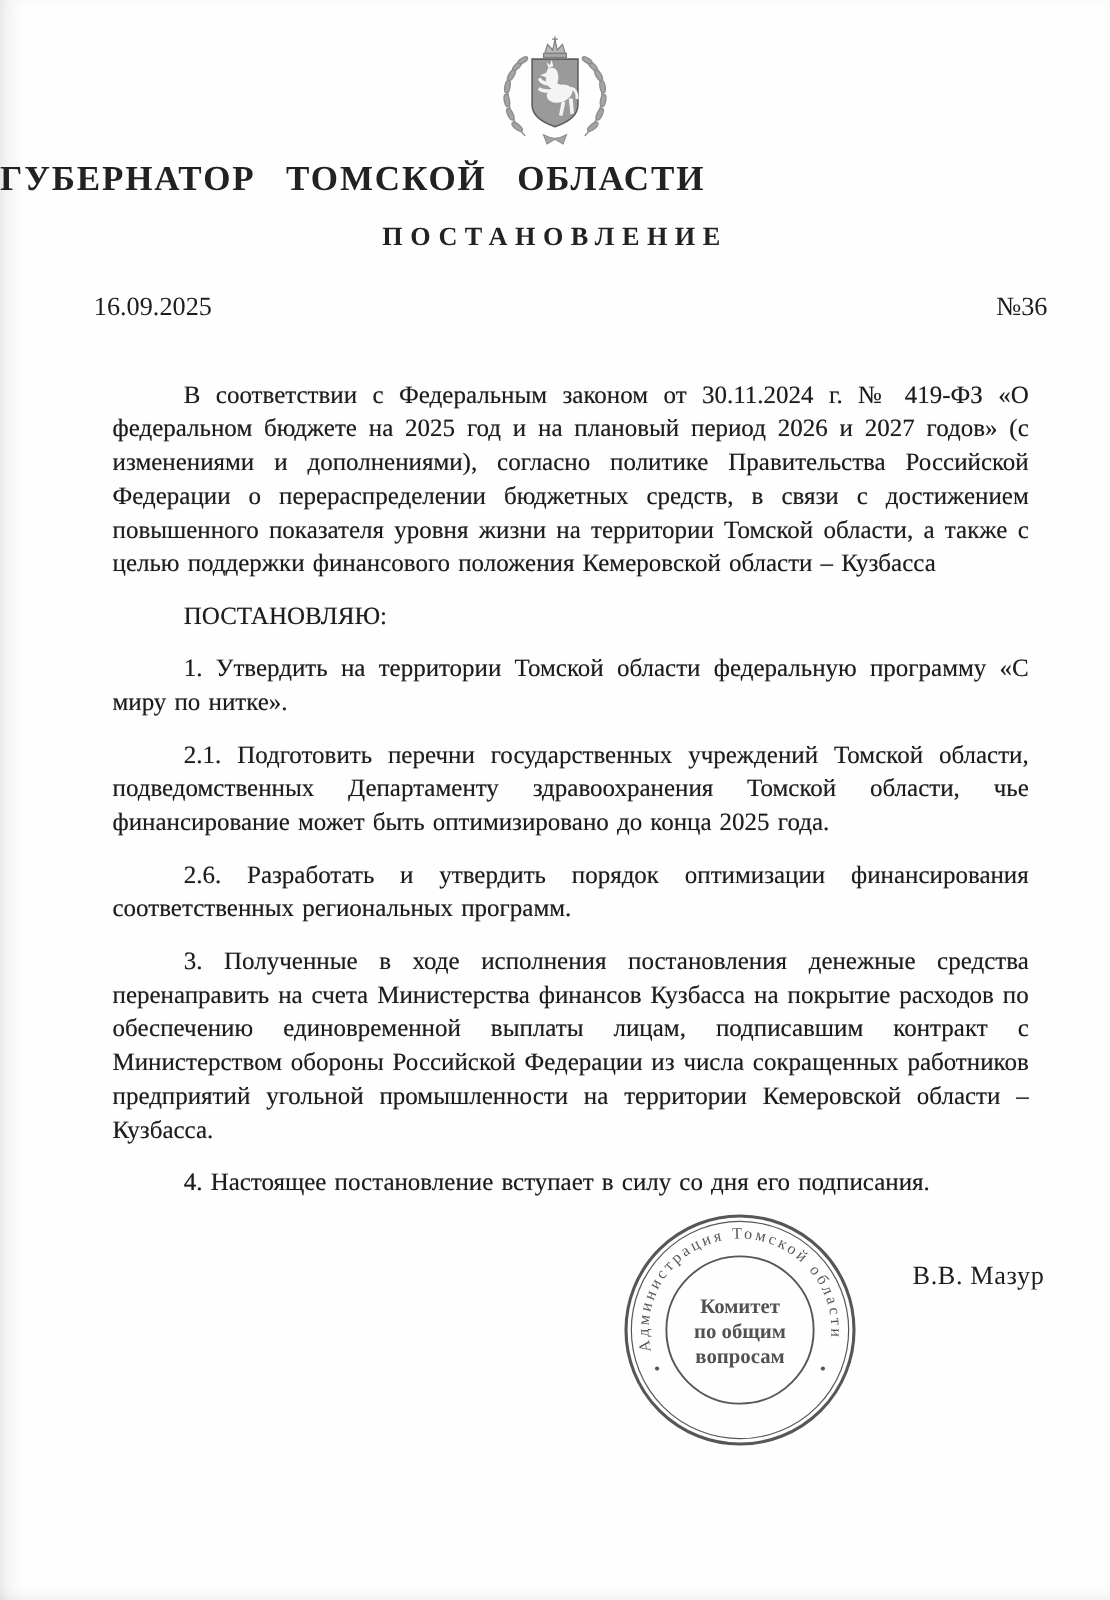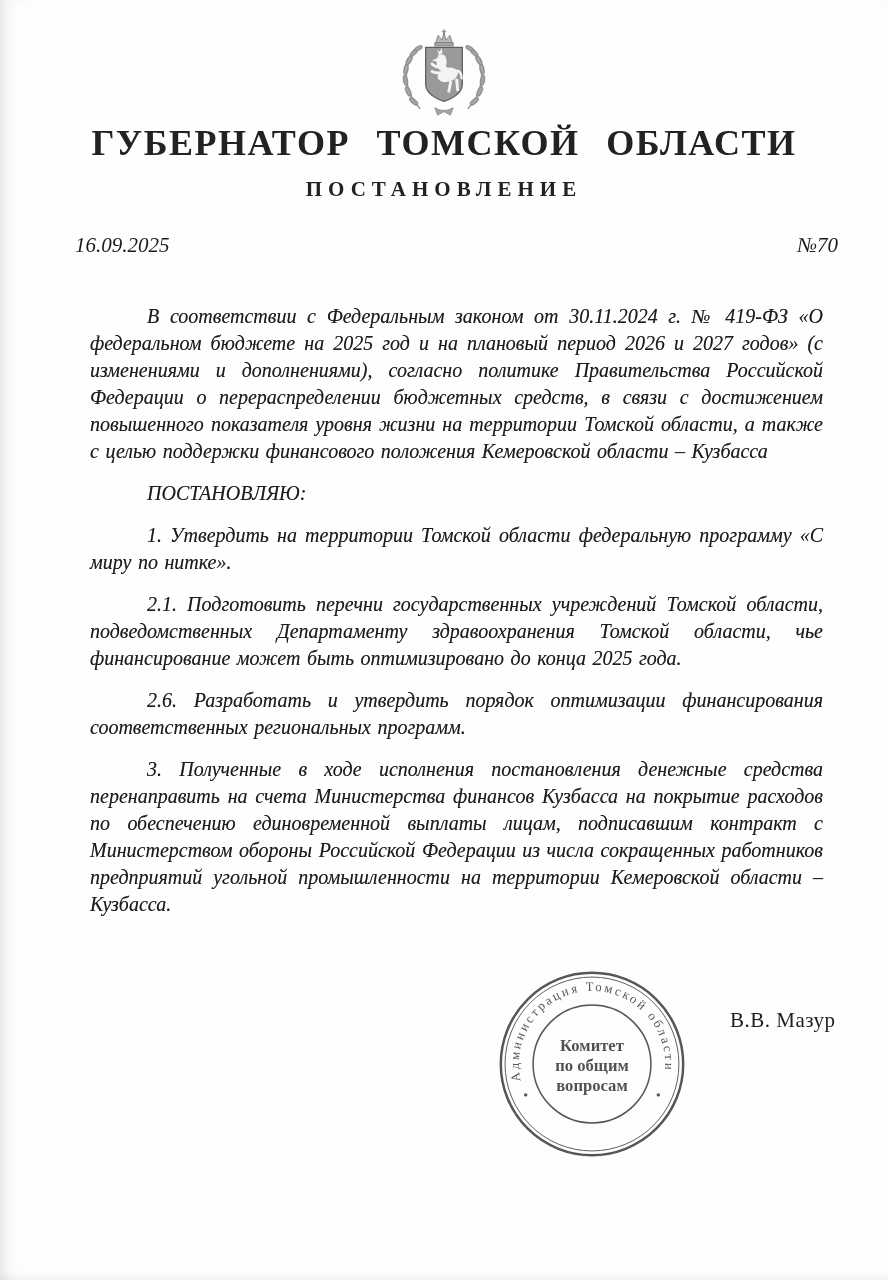--- a/index.html
+++ b/index.html
@@ -9,26 +9,25 @@
     height: 1280px;
     margin: 0 auto;
     background: #fefefe;
     font-family: "Liberation Serif", serif;
     color: #1c1c1c;
     overflow: hidden;
     box-shadow: inset 14px 0 22px -16px rgba(0,0,0,0.18), inset 0 -10px 18px -14px rgba(0,0,0,0.10);
     box-sizing: border-box;
     padding-top: 26px;
   }
-  .content { padding: 0 50px 0 75px; font-style: italic; }
+  .content { padding: 0 50px 0 75px; }
   .emblem { display:block; margin: 0 auto; }
   .authority {
     margin: 10px 0 0;
-    text-align: center;
-    font-size: 36px;
+    font-size: 28px;
     line-height: 27px;
     font-weight: bold;
     letter-spacing: 1.5px;
     word-spacing: 16px;
     color: #222;
   }
   .doctype {
     margin: 20px 0 16px;
     text-align: center;
     font-size: 21px;
@@ -130,31 +129,32 @@
 
     <path d="M50,89 q10,6 20,0 l-3,8 -7,-4 -7,4 z" fill="#a5a5a5" stroke="#8f8f8f" stroke-width="1"></path>
   </svg>
 
   <div class="authority">ГУБЕРНАТОР ТОМСКОЙ ОБЛАСТИ</div>
   <div class="doctype">ПОСТАНОВЛЕНИЕ</div>
 
   <div class="content">
     <div class="meta-row">
       <span>16.09.2025</span>
-      <span>№70</span>
+      <span>№36</span>
     </div>
 
 
     <div class="body-text">
       <p>В соответствии с Федеральным законом от 30.11.2024 г. № 419-ФЗ «О федеральном бюджете на 2025 год и на плановый период 2026 и 2027 годов» (с изменениями и дополнениями), согласно политике Правительства Российской Федерации о перераспределении бюджетных средств, в связи с достижением повышенного показателя уровня жизни на территории Томской области, а также с целью поддержки финансового положения Кемеровской области – Кузбасса</p>
       <p>ПОСТАНОВЛЯЮ:</p>
       <p>1. Утвердить на территории Томской области федеральную программу «С миру по нитке».</p>
       <p>2.1. Подготовить перечни государственных учреждений Томской области, подведомственных Департаменту здравоохранения Томской области, чье финансирование может быть оптимизировано до конца 2025 года.</p>
       <p>2.6. Разработать и утвердить порядок оптимизации финансирования соответственных региональных программ.</p>
       <p>3. Полученные в ходе исполнения постановления денежные средства перенаправить на счета Министерства финансов Кузбасса на покрытие расходов по обеспечению единовременной выплаты лицам, подписавшим контракт с Министерством обороны Российской Федерации из числа сокращенных работников предприятий угольной промышленности на территории Кемеровской области – Кузбасса.</p>
+      <p>4. Настоящее постановление вступает в силу со дня его подписания.</p>
     </div>
   </div>
 
   <svg class="stamp" width="228" height="228" viewBox="0 0 240 240">
     <g stroke="#3f3f3f" fill="none">
       <circle cx="120" cy="120" r="96" stroke-width="2.6"></circle>
       <circle cx="120" cy="120" r="91.5" stroke-width="1"></circle>
       <circle cx="120" cy="120" r="62" stroke-width="1.6"></circle>
     </g>
     <defs>

